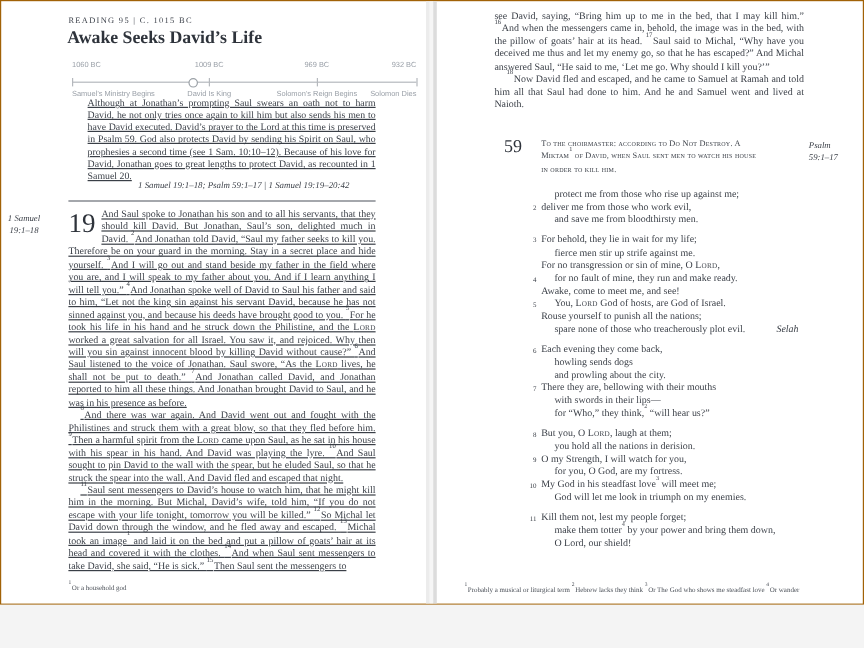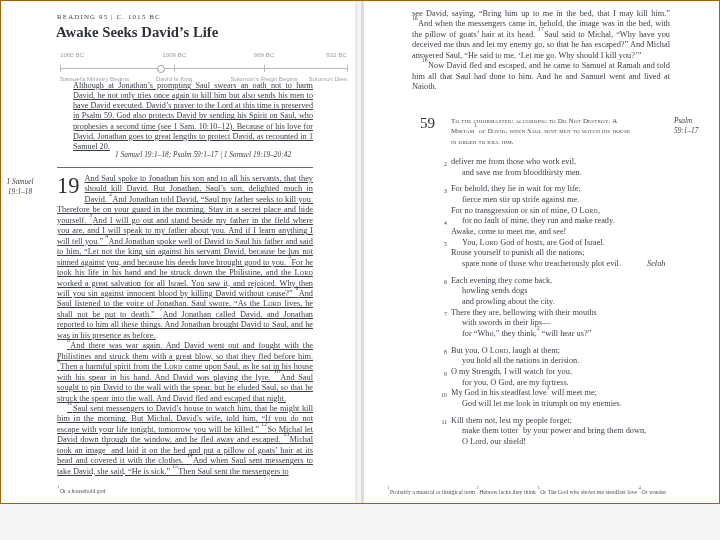--- a/index.html
+++ b/index.html
@@ -131,20 +131,21 @@
     <div class="psalm-head">
       <span class="psalm-num">59</span>
       <span class="psalm-super">To the choirmaster: according to Do Not Destroy. A Miktam<sup class="fn">1</sup> of David, when Saul sent men to watch his house in order to kill him.</span>
     </div>
     <div class="marginal psalm-ref">
       <div>Psalm</div>
       <div>59:1–17</div>
     </div>
 
     <div class="poem">
+        <div class="pline ind1">protect me from those who rise up against me;</div>
         <div class="pline ind0"><span class="vn">2</span>deliver me from those who work evil,</div>
         <div class="pline ind1">and save me from bloodthirsty men.</div>
         <div class="stanza-gap"></div>
         <div class="pline ind0"><span class="vn">3</span>For behold, they lie in wait for my life;</div>
         <div class="pline ind1">fierce men stir up strife against me.</div>
         <div class="pline ind0">For no transgression or sin of mine, O <span class="sc">Lord</span>,</div>
         <div class="pline ind1"><span class="vn">4</span>for no fault of mine, they run and make ready.</div>
         <div class="pline ind0">Awake, come to meet me, and see!</div>
         <div class="pline ind1"><span class="vn">5</span>You, <span class="sc">Lord</span> God of hosts, are God of Israel.</div>
         <div class="pline ind0">Rouse yourself to punish all the nations;</div>

